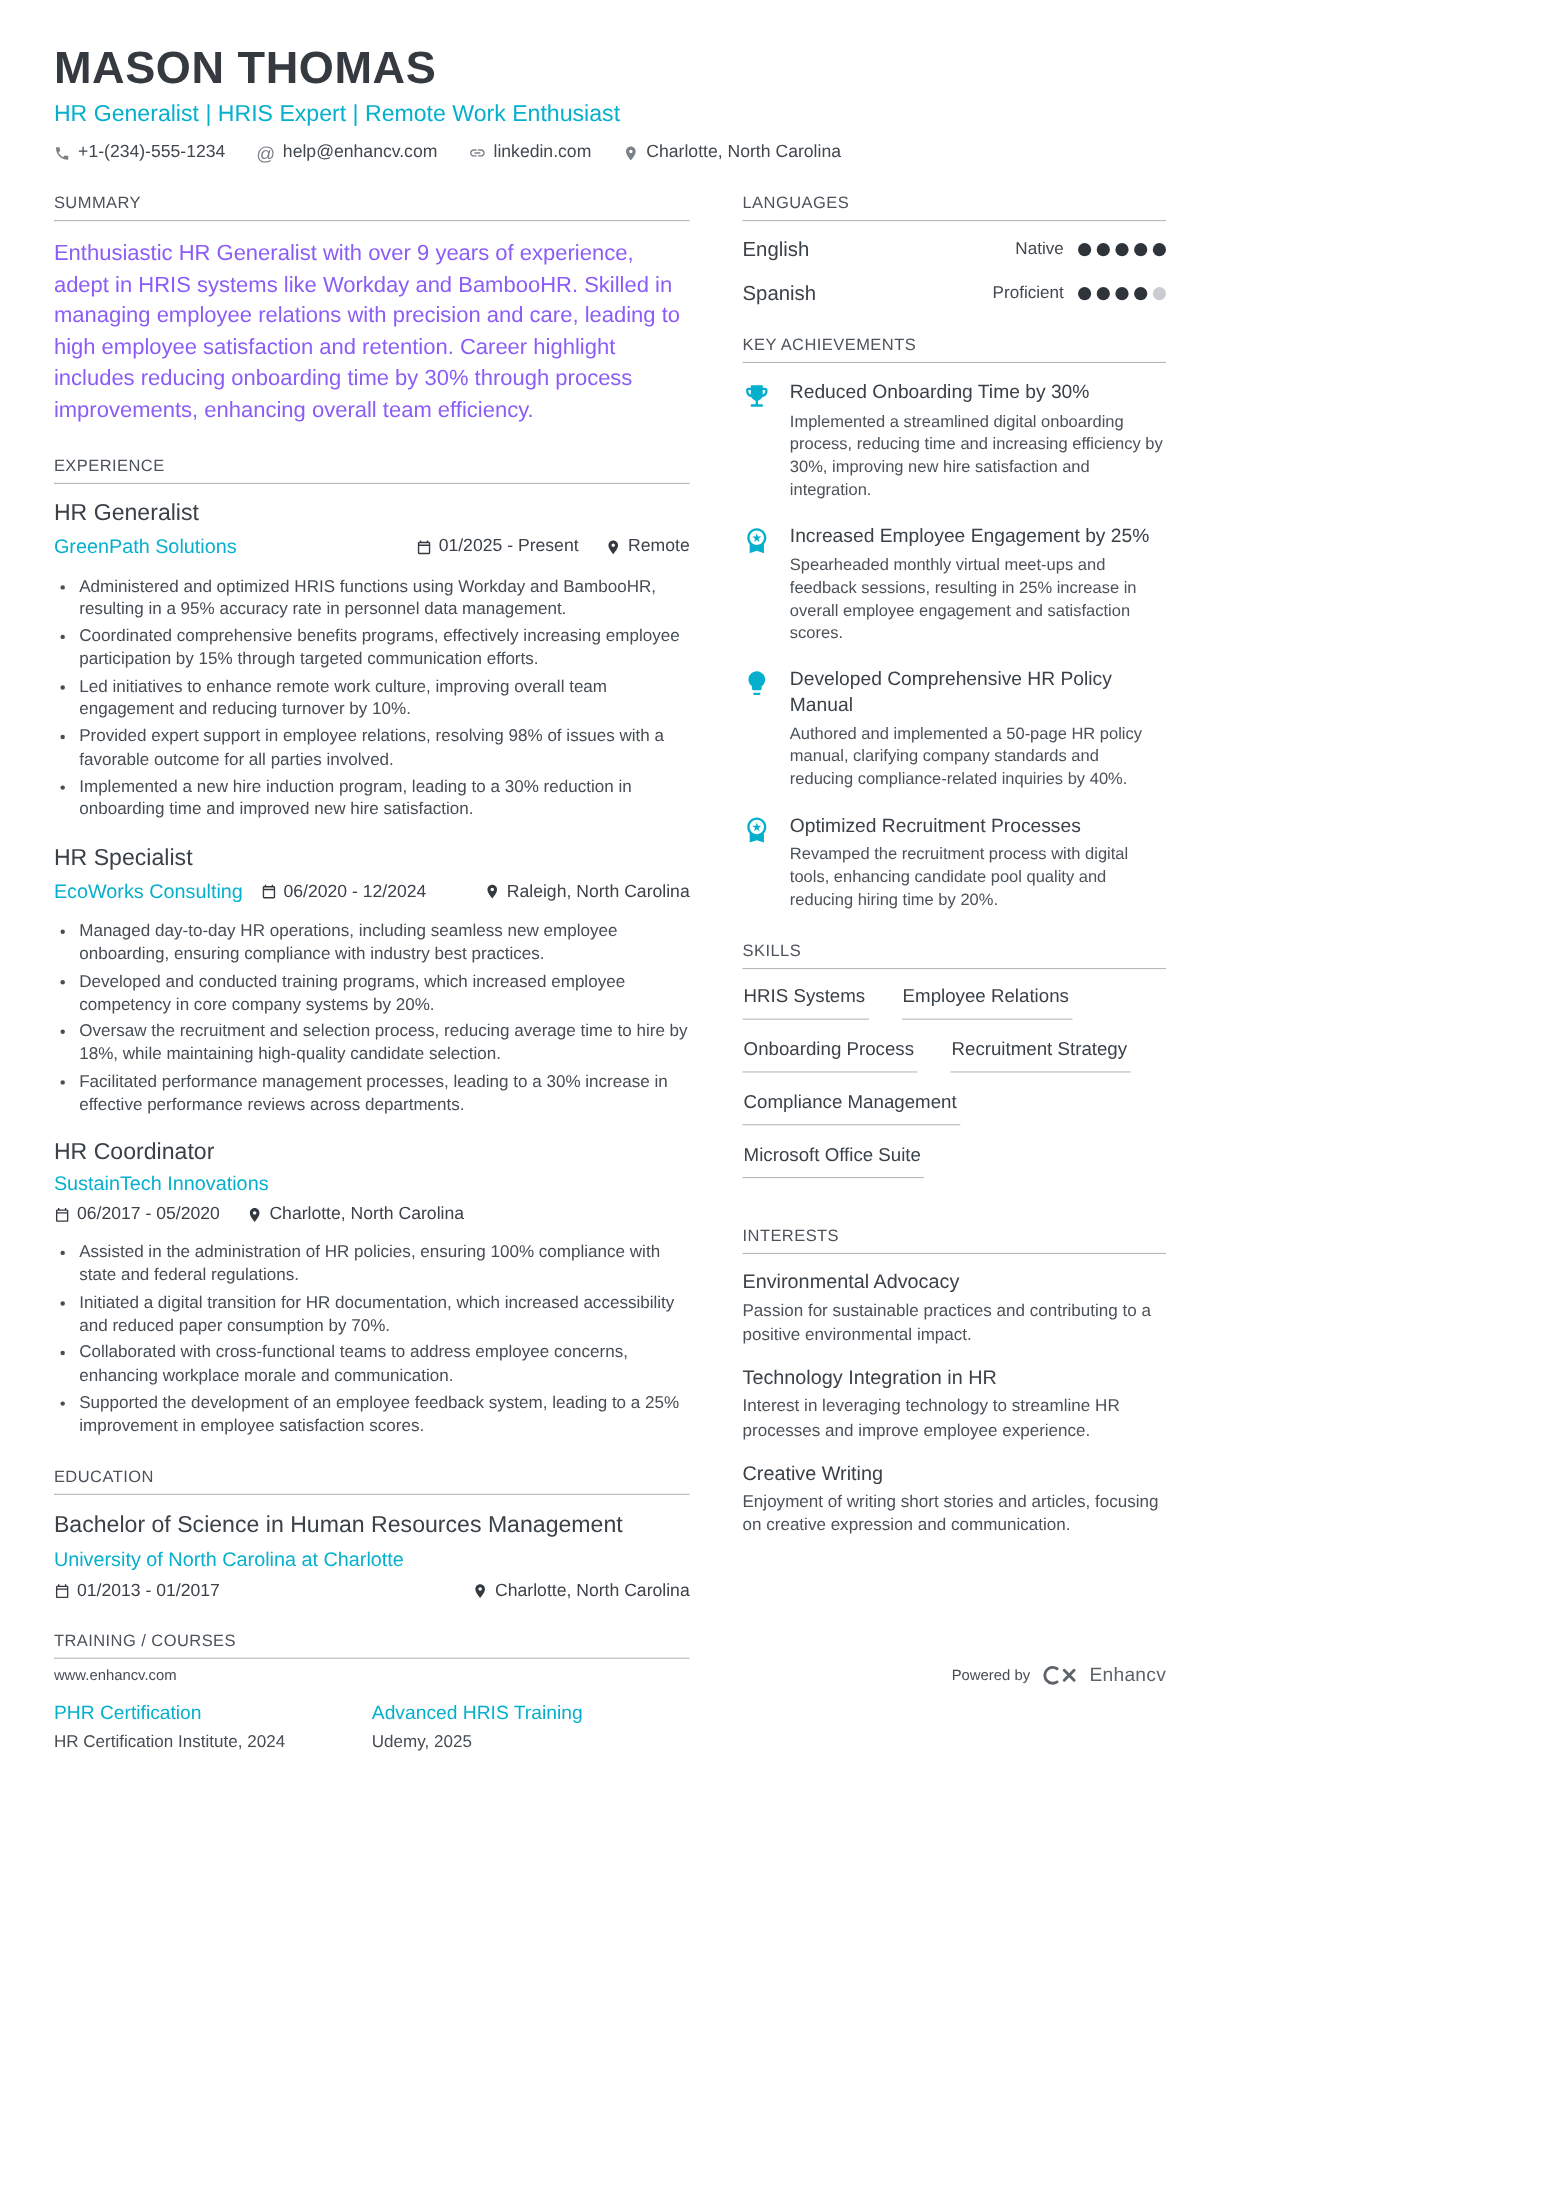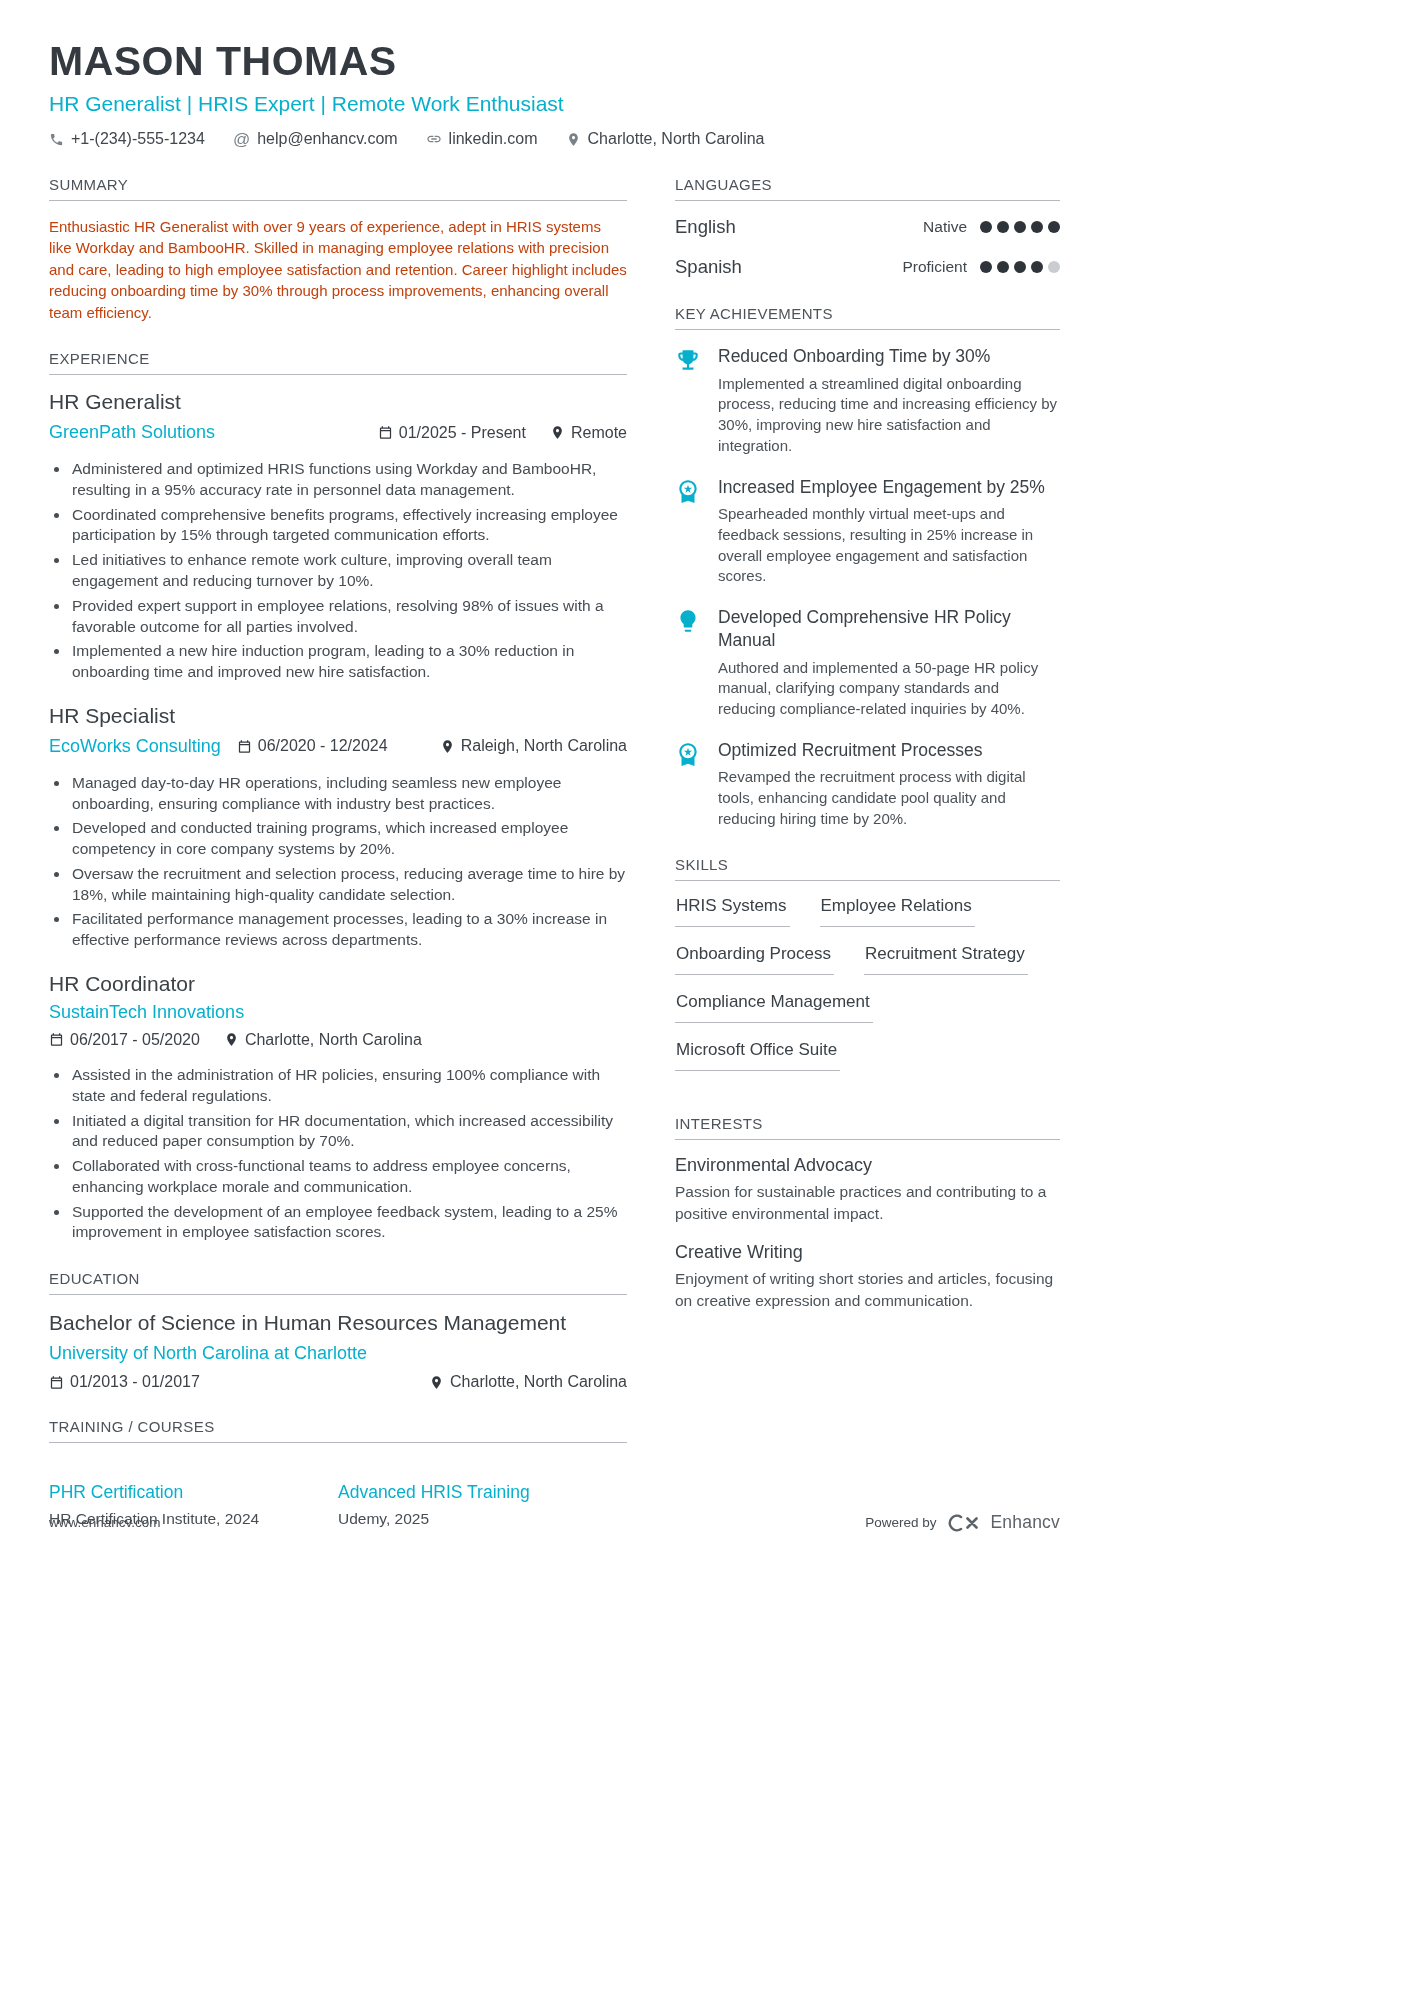--- a/index.html
+++ b/index.html
@@ -22,21 +22,21 @@
   .columns { display:flex; gap:48px; margin-top:28px; }
   .col-left { width:578px; flex:0 0 578px; }
   .col-right { width:385px; flex:0 0 385px; }
 
   .sec { margin-bottom:27px; }
   .sec-h {
     font-size:15px; color:#4d535a; letter-spacing:.4px;
     padding-bottom:7px; border-bottom:1px solid #b5b9bd; margin-bottom:15px;
   }
 
-  .summary-text { font-size:15px; line-height:1.43; color:#c2410c; }
+  .summary-text { font-size:20px; line-height:1.43; color:#8b5cf6; }
 
   
   .job { margin-bottom:21px; }
   .job-title { font-size:21px; color:#3a4147; }
   .job-meta { display:flex; align-items:center; margin-top:8px; }
   .company { color:#06b0cd; font-size:18px; }
   .meta-item { display:flex; align-items:center; gap:6px; font-size:16px; color:#3c4248; }
   .meta-item .micon { display:inline-flex; color:#33393f; }
   .push { margin-left:auto; }
   .gap16 { margin-left:16px;text-align:center; }
@@ -397,20 +397,24 @@
           <span class="skill">Compliance Management</span>
           <span class="skill">Microsoft Office Suite</span>
         </div>
       </div>
 
       <div class="sec">
         <div class="sec-h">INTERESTS</div>
         <div class="interest">
           <div class="interest-title">Environmental Advocacy</div>
           <div class="interest-text">Passion for sustainable practices and contributing to a positive environmental impact.</div>
+        </div>
+        <div class="interest">
+          <div class="interest-title">Technology Integration in HR</div>
+          <div class="interest-text">Interest in leveraging technology to streamline HR processes and improve employee experience.</div>
         </div>
         <div class="interest">
           <div class="interest-title">Creative Writing</div>
           <div class="interest-text">Enjoyment of writing short stories and articles, focusing on creative expression and communication.</div>
         </div>
       </div>
     </div>
   </div>
 </div>
 

